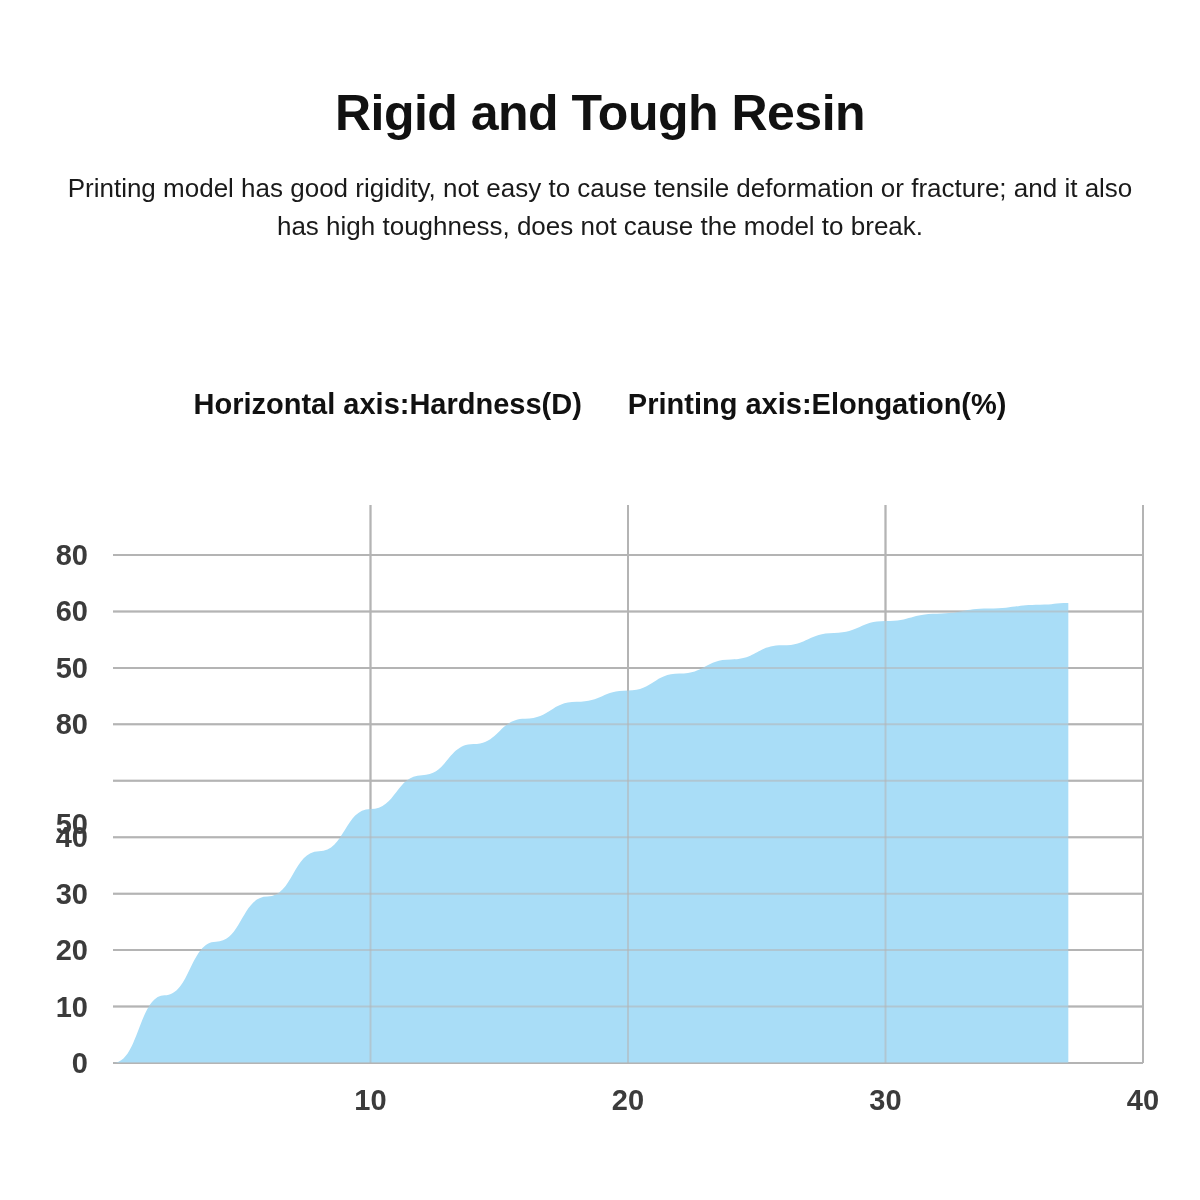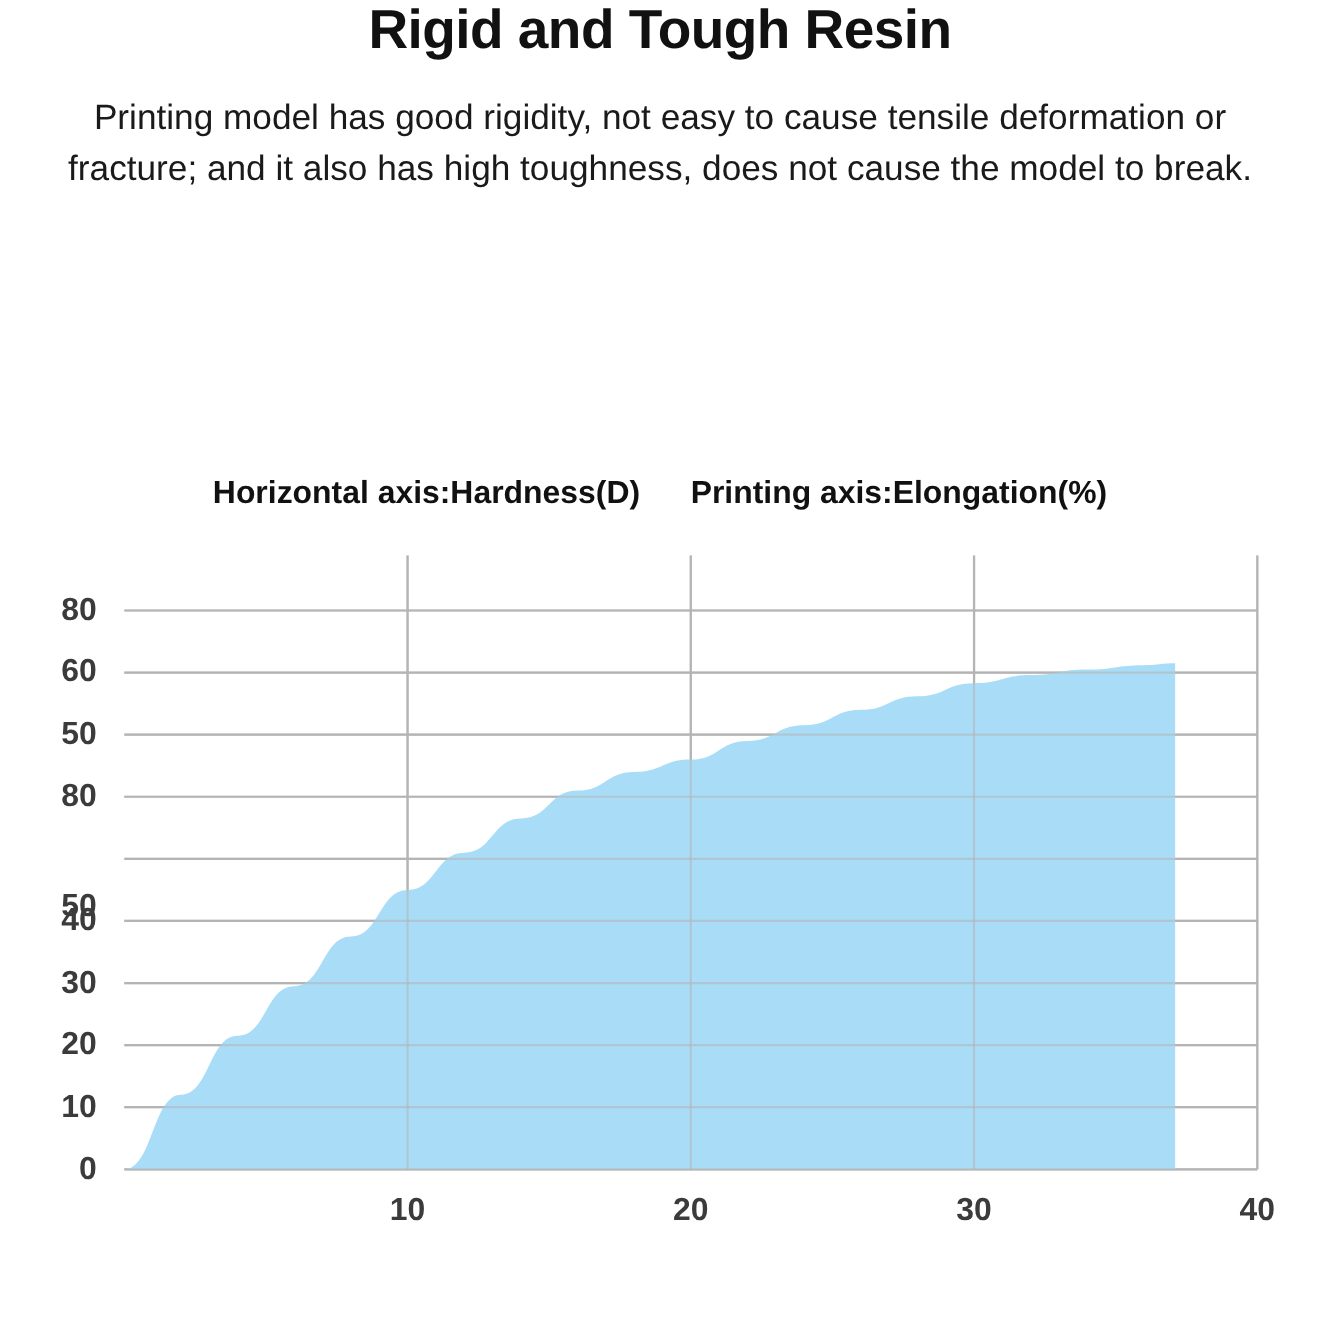--- a/index.html
+++ b/index.html
@@ -25,50 +25,51 @@
   
   .header {
     position: absolute;
     left: 0;
     top: 0;
     width: 1200px;
     text-align: center;
   }
   .page-title {
     margin: 0;
+    padding-top: 86px;
     font-size: 50px;
     font-weight: bold;
     letter-spacing: -0.5px;
     color: #111111;
     font-family: "Liberation Sans", sans-serif;
     line-height: 1.1;
   }
   .page-subtitle {
     margin: 0 auto;
     padding-top: 28px;
     width: 1090px;
-    font-size: 32px;
+    font-size: 26px;
     font-weight: normal;
     line-height: 1.47;
     color: #1a1a1a;
     font-family: "Liberation Sans", sans-serif;
   }
   .axis-legend {
     position: absolute;
     left: 0;
     top: 388px;
     width: 1200px;
     text-align: center;
     font-size: 29px;
     font-weight: bold;
     color: #111111;
     font-family: "Liberation Sans", sans-serif;
     white-space: nowrap;
   }
-  .axis-legend .al-item { display: inline-block; margin-top: 44px; }
+  .axis-legend .al-item { display: inline-block; }
   .axis-legend .al-gap { display: inline-block; width: 46px; }
 
   
   .chart-wrap {
     position: absolute;
     left: 0;
     top: 0;
     width: 1200px;
     height: 1200px;
   }

